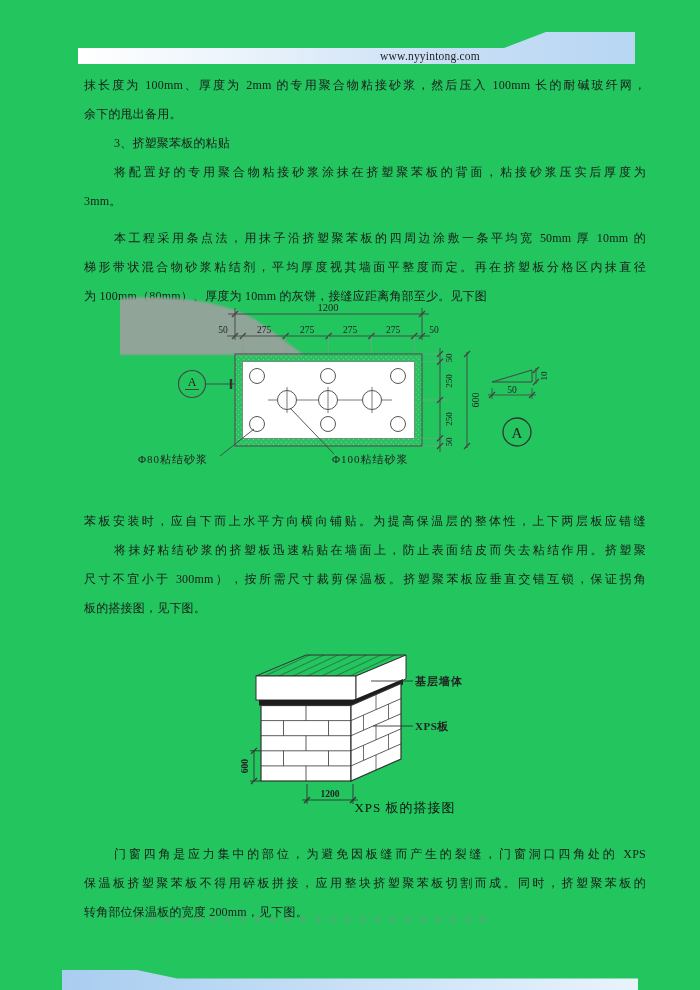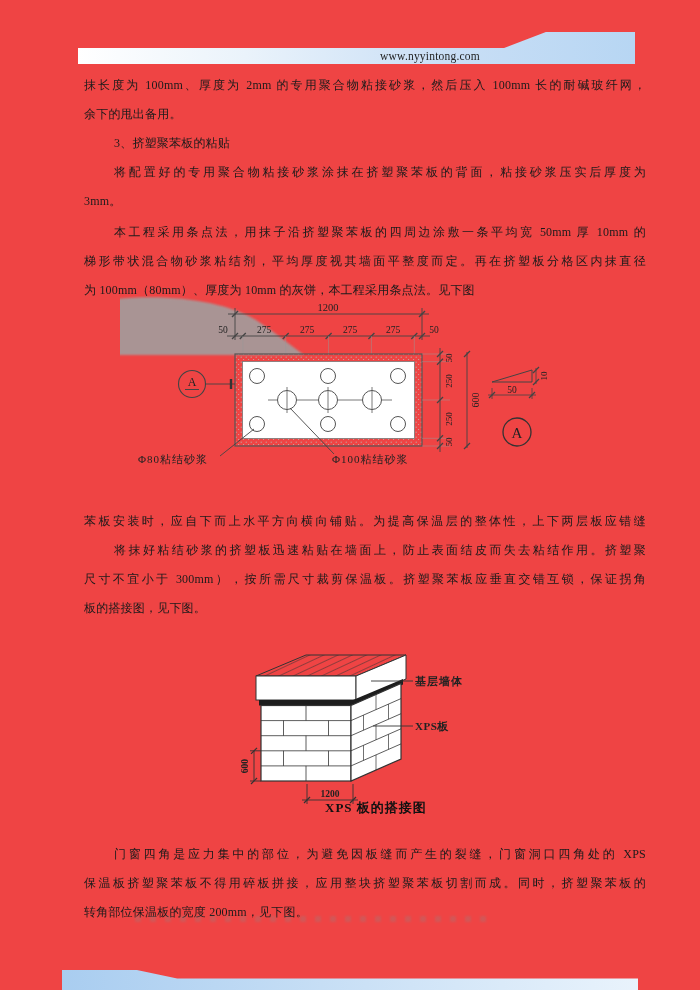--- a/index.html
+++ b/index.html
@@ -1,17 +1,17 @@
 <!DOCTYPE html>
 <html><head>
 <meta charset="utf-8">
 <style>
   html,body{margin:0;padding:0;background:#ffffff;}
   #page{
-    position:relative;width:700px;height:990px;background:#ef4444;overflow:hidden;
+    position:relative;width:700px;height:990px;background:#22c55e;overflow:hidden;
     font-family:"Liberation Serif","DejaVu Serif",serif;color:#1b1b1b;
   }
   
   .header-band{
     position:absolute;left:78px;top:32px;width:557px;height:32px;
     background:linear-gradient(to right,#ffffff 0%,#eaf3fb 30%,#cadff6 65%,#b7d6f3 100%);
     clip-path:polygon(0 50%,76.5% 50%,84% 0,100% 0,100% 100%,0 100%);
   }
   .header-url{
     position:absolute;left:360px;top:48px;width:140px;height:16px;
@@ -23,21 +23,21 @@
     height:29px;line-height:29px;font-size:12px;white-space:nowrap;
     text-align:justify;text-align-last:justify;letter-spacing:.2px;
   }
   .tline.last{text-align-last:left;}
   .tline.ind{text-indent:30px;}
   
   .fig{position:absolute;}
   svg text{font-family:"Liberation Serif","DejaVu Serif",serif;fill:#222;}
   .fig2-caption{
     position:absolute;left:325px;top:799px;width:160px;height:18px;
-    font-weight:bold;font-size:13px;letter-spacing:1px;color:#111;
+    font-weight:normal;font-size:13px;letter-spacing:1px;color:#111;text-align:center;
   }
   .ghost-line{
     position:absolute;left:135px;top:916px;width:358px;height:6px;opacity:.28;
     background:repeating-linear-gradient(90deg,#8a8a8a 0 6px,transparent 6px 15px);
     filter:blur(1px);
   }
   
   .footer-band{
     position:absolute;left:62px;top:970px;width:576px;height:20px;
     background:linear-gradient(to right,#a9cdf0 0%,#c6def5 45%,#e9f3fc 100%);
@@ -59,24 +59,24 @@
 
   <div class="tblock" style="top:129px">
     <div class="tline last ind">3、挤塑聚苯板的粘贴</div>
   </div>
 
   <div class="tblock" style="top:158px">
     <div class="tline ind">将配置好的专用聚合物粘接砂浆涂抹在挤塑聚苯板的背面，粘接砂浆压实后厚度为</div>
     <div class="tline last">3mm。</div>
   </div>
 
-  <div class="tblock" style="top:218px">
+  <div class="tblock" style="top:224px">
     <div class="tline ind">本工程采用条点法，用抹子沿挤塑聚苯板的四周边涂敷一条平均宽 50mm 厚 10mm 的</div>
     <div class="tline">梯形带状混合物砂浆粘结剂，平均厚度视其墙面平整度而定。再在挤塑板分格区内抹直径</div>
-    <div class="tline last">为 100mm（80mm）、厚度为 10mm 的灰饼，本工程采用条点法。见下图</div>
+    <div class="tline last">为 100mm（80mm）、厚度为 10mm 的灰饼，接缝应距离角部至少。见下图</div>
   </div>
 
   <div class="fig" style="left:120px;top:296px;width:440px;height:190px">
     <svg width="440" height="190" viewBox="0 0 440 190">
       <defs>
         <pattern id="stip" width="5" height="5" patternUnits="userSpaceOnUse">
           <circle cx="1.2" cy="1.2" r="0.6" fill="#b5b0a8"></circle>
           <circle cx="3.6" cy="3.4" r="0.5" fill="#c4bfb6"></circle>
         </pattern>
         <filter id="soft">

